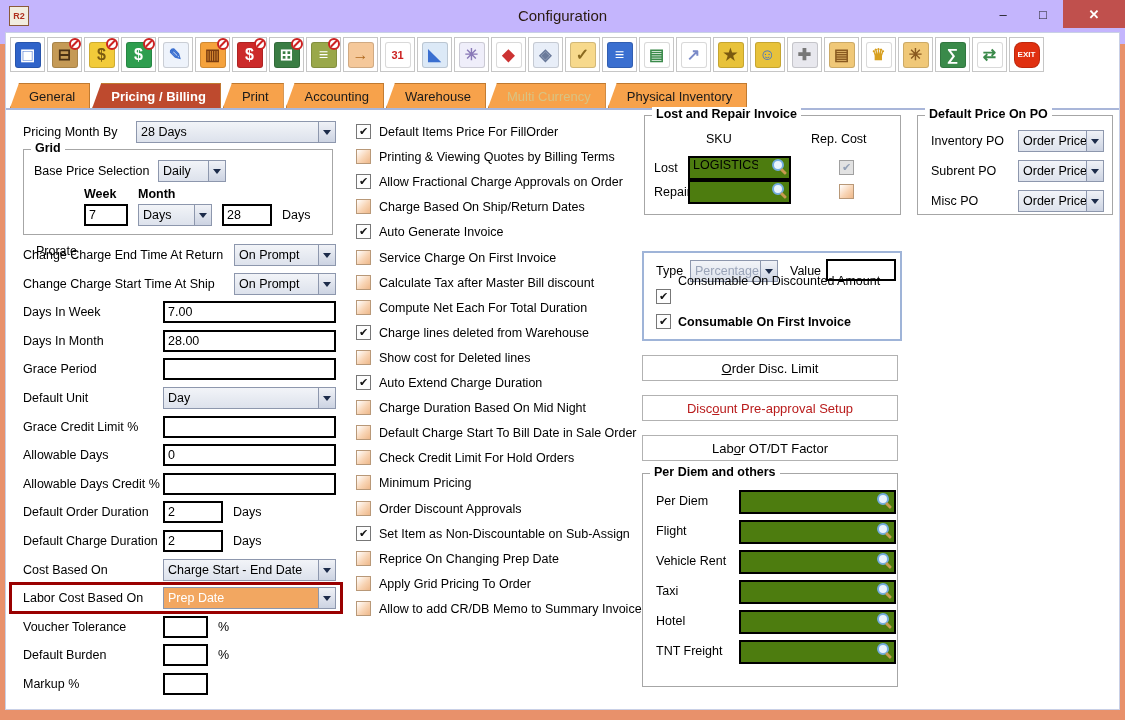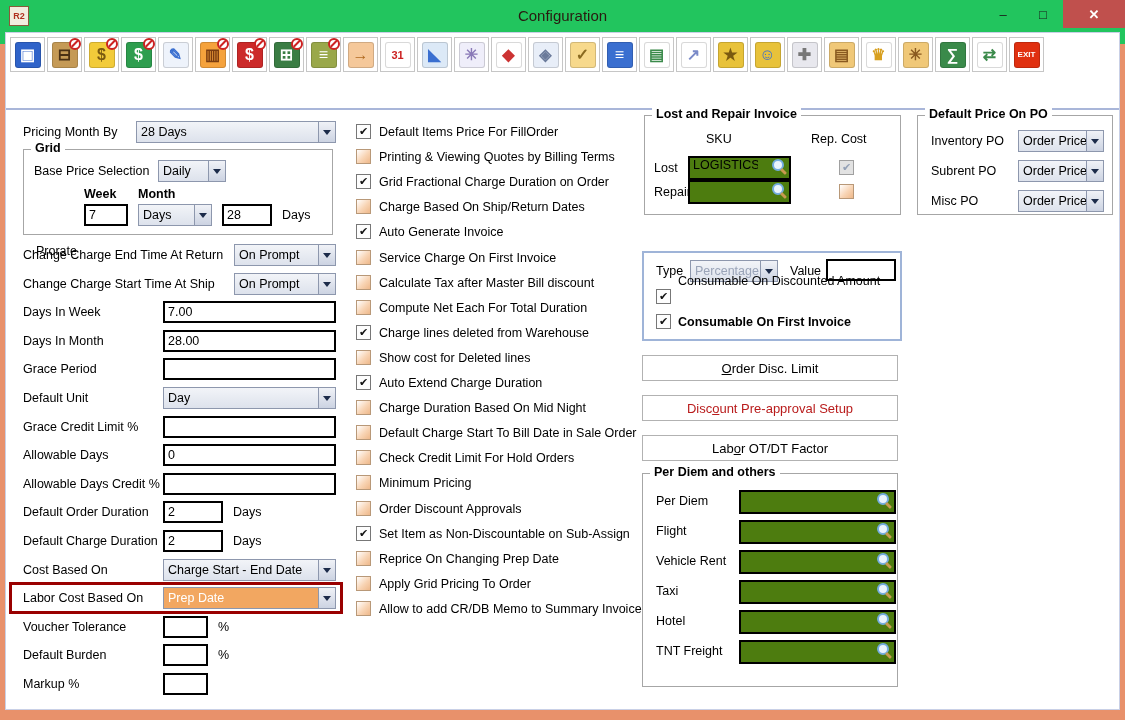--- a/index.html
+++ b/index.html
@@ -1,20 +1,20 @@
 <!DOCTYPE html>
 <html><head>
 <meta charset="utf-8">
 <style>
   * { margin:0; padding:0; box-sizing:border-box; }
   html,body { width:1125px; height:720px; }
   body { font-family:"Liberation Sans", sans-serif; font-size:12.5px; color:#000; position:relative; background:#E8916B; overflow:hidden; }
 
   
-  .titlebar { position:absolute; top:0; left:0; right:0; height:44px; background:#22c55e; }
+  .titlebar { position:absolute; top:0; left:0; right:0; height:44px; background:#c4b5fd; }
   .app-icon { position:absolute; left:9px; top:6px; width:20px; height:20px; background:#f2ede0; border:1px solid #8a5a3a; color:#b03020; font-size:9px; font-weight:bold; text-align:center; line-height:18px; }
   .win-title { position:absolute; left:0; right:0; top:0; height:32px; text-align:center; line-height:32px; font-size:15px; color:#2a1a10; }
   .win-ctrls { position:absolute; right:0; top:0; height:28px; display:flex; align-items:flex-start; }
   .wbtn { width:40px; height:28px; display:flex; align-items:center; justify-content:center; color:#1a1a1a; font-size:13px; cursor:default; }
   .wbtn.close { width:62px; background:#C0504D; color:#fff; font-weight:bold; }
 
   .client { position:absolute; left:5px; right:5px; top:32px; bottom:10px; background:#fff; border:1px solid #c9d0e6; }
 
   
   .toolbar { position:absolute; top:4px; left:4px; display:flex; gap:2px; }
@@ -161,22 +161,31 @@
       <div class="tbtn">
         <div class="ti" style="background: rgb(240, 200, 120); color: rgb(138, 90, 32);">✳</div>
       </div>
       <div class="tbtn">
         <div class="ti" style="background: rgb(58, 138, 74); color: rgb(255, 255, 255);">∑</div>
       </div>
       <div class="tbtn">
         <div class="ti" style="background: rgb(255, 255, 255); color: rgb(58, 138, 74);">⇄</div>
       </div>
       <div class="tbtn">
-        <div class="ti" style="background: rgb(224, 48, 16); color: rgb(255, 255, 255); font-size: 8px;">EXIT</div>
-      </div>
+        <div class="ti" style="background: rgb(224, 48, 16); color: rgb(255, 255, 255); font-size: 8px; border-radius: 8px;">EXIT</div>
+      </div>
+    </div>
+  <div class="tabstrip" id="tabstrip">
+      <div class="tab ">General</div>
+      <div class="tab active">Pricing / Billing</div>
+      <div class="tab ">Print</div>
+      <div class="tab ">Accounting</div>
+      <div class="tab ">Warehouse</div>
+      <div class="tab disabled">Multi Currency</div>
+      <div class="tab ">Physical Inventory</div>
     </div>
   <div class="content-top"></div>
 
   <div class="lbl" style="left:17px;top:88px;">Pricing Month By</div>
   <div class="dd" style="left:130px;top:88px;width:200px;">
     <span class="dtext">28 Days</span>
       <span class="dd-a"></span>
   </div>
 
   <div class="grp" style="left:17px;top:116px;width:310px;height:86px;">
@@ -252,21 +261,21 @@
       <input class="tin" readonly="" style="left: 157px; top: 640px; width: 45px;">
     </div>
   <div class="annot" style="left:3px;top:549px;width:334px;height:32px;"></div>
 
   <div id="checkbox-col">
       <div class="cb on" style="left: 350px; top: 91px;">✔</div>
       <div class="cbrow-lbl" style="left: 373px; top: 91px;">Default Items Price For FillOrder</div>
       <div class="cb" style="left: 350px; top: 116px;"></div>
       <div class="cbrow-lbl" style="left: 373px; top: 116px; text-align: center;">Printing &amp; Viewing Quotes by Billing Terms</div>
       <div class="cb on" style="left: 350px; top: 141px;">✔</div>
-      <div class="cbrow-lbl" style="left: 373px; top: 141px;">Grid Fractional Charge Duration on Order</div>
+      <div class="cbrow-lbl" style="left: 373px; top: 141px;">Allow Fractional Charge Approvals on Order</div>
       <div class="cb" style="left: 350px; top: 166px;"></div>
       <div class="cbrow-lbl" style="left: 373px; top: 166px;">Charge Based On Ship/Return Dates</div>
       <div class="cb on" style="left: 350px; top: 191px;">✔</div>
       <div class="cbrow-lbl" style="left: 373px; top: 191px;">Auto Generate Invoice</div>
       <div class="cb" style="left: 350px; top: 217px;"></div>
       <div class="cbrow-lbl" style="left: 373px; top: 217px;">Service Charge On First Invoice</div>
       <div class="cb" style="left: 350px; top: 242px;"></div>
       <div class="cbrow-lbl" style="left: 373px; top: 242px;">Calculate Tax after Master Bill discount</div>
       <div class="cb" style="left: 350px; top: 267px;"></div>
       <div class="cbrow-lbl" style="left: 373px; top: 267px;">Compute Net Each For Total Duration</div>

